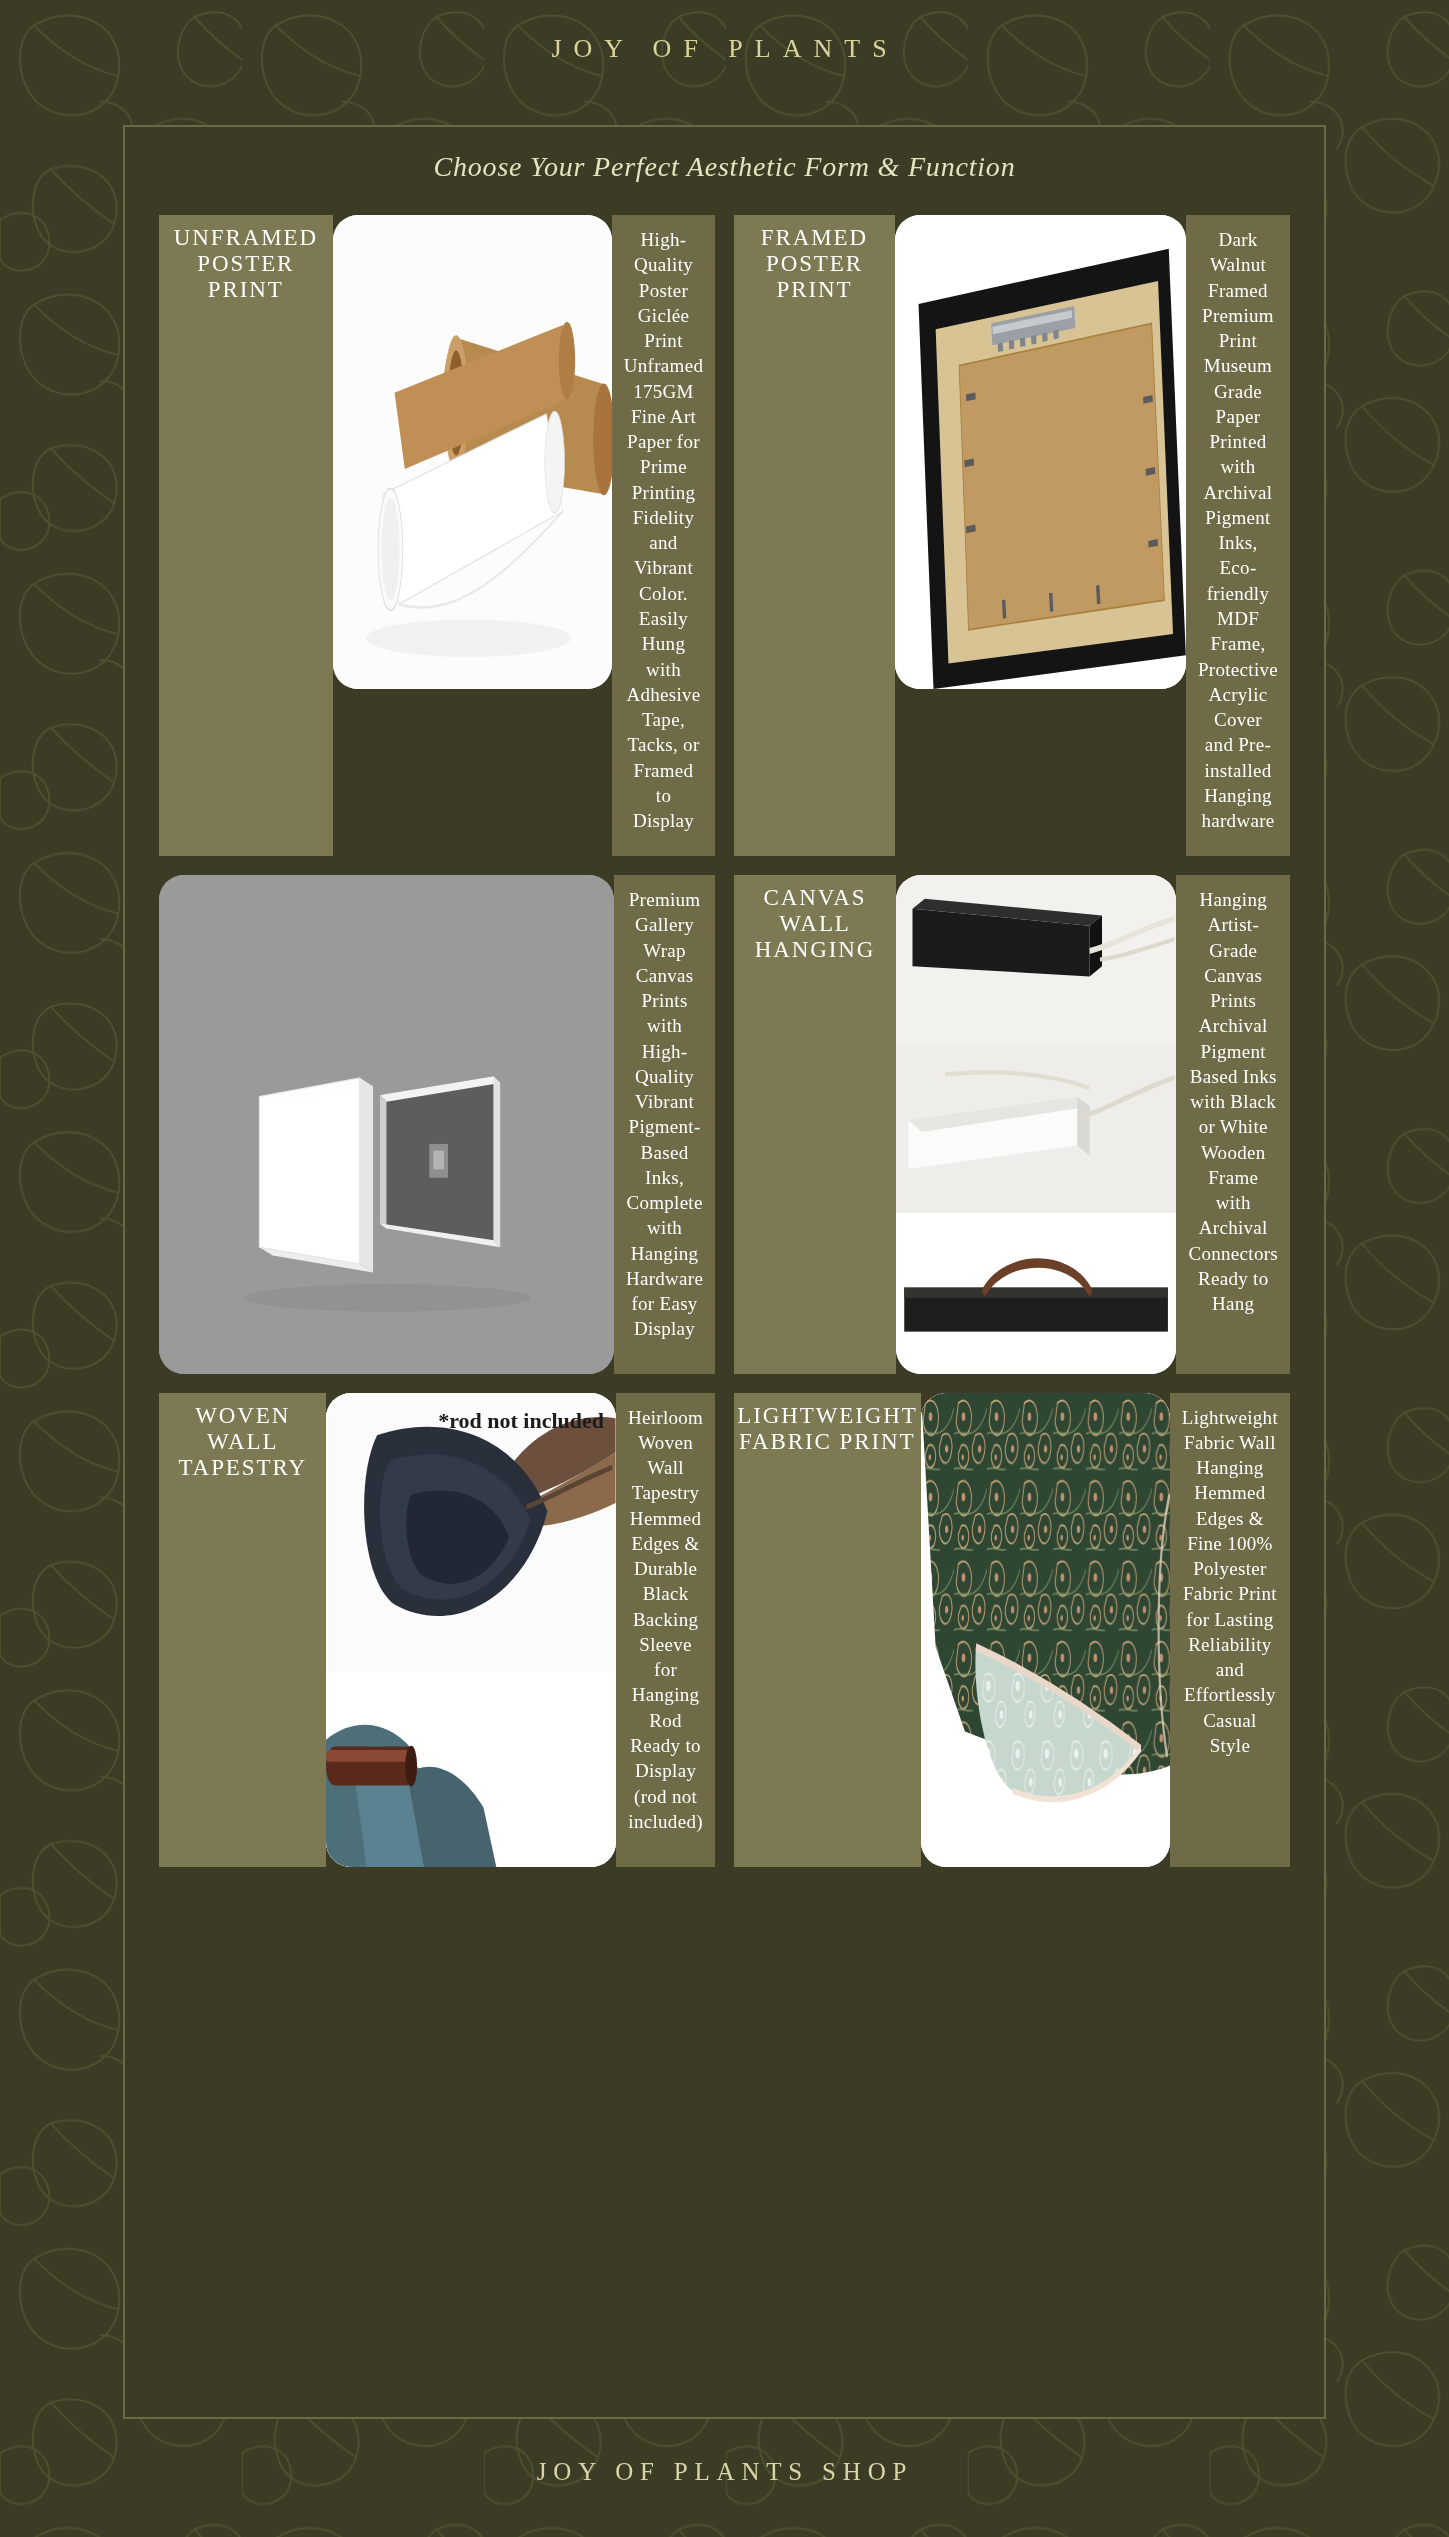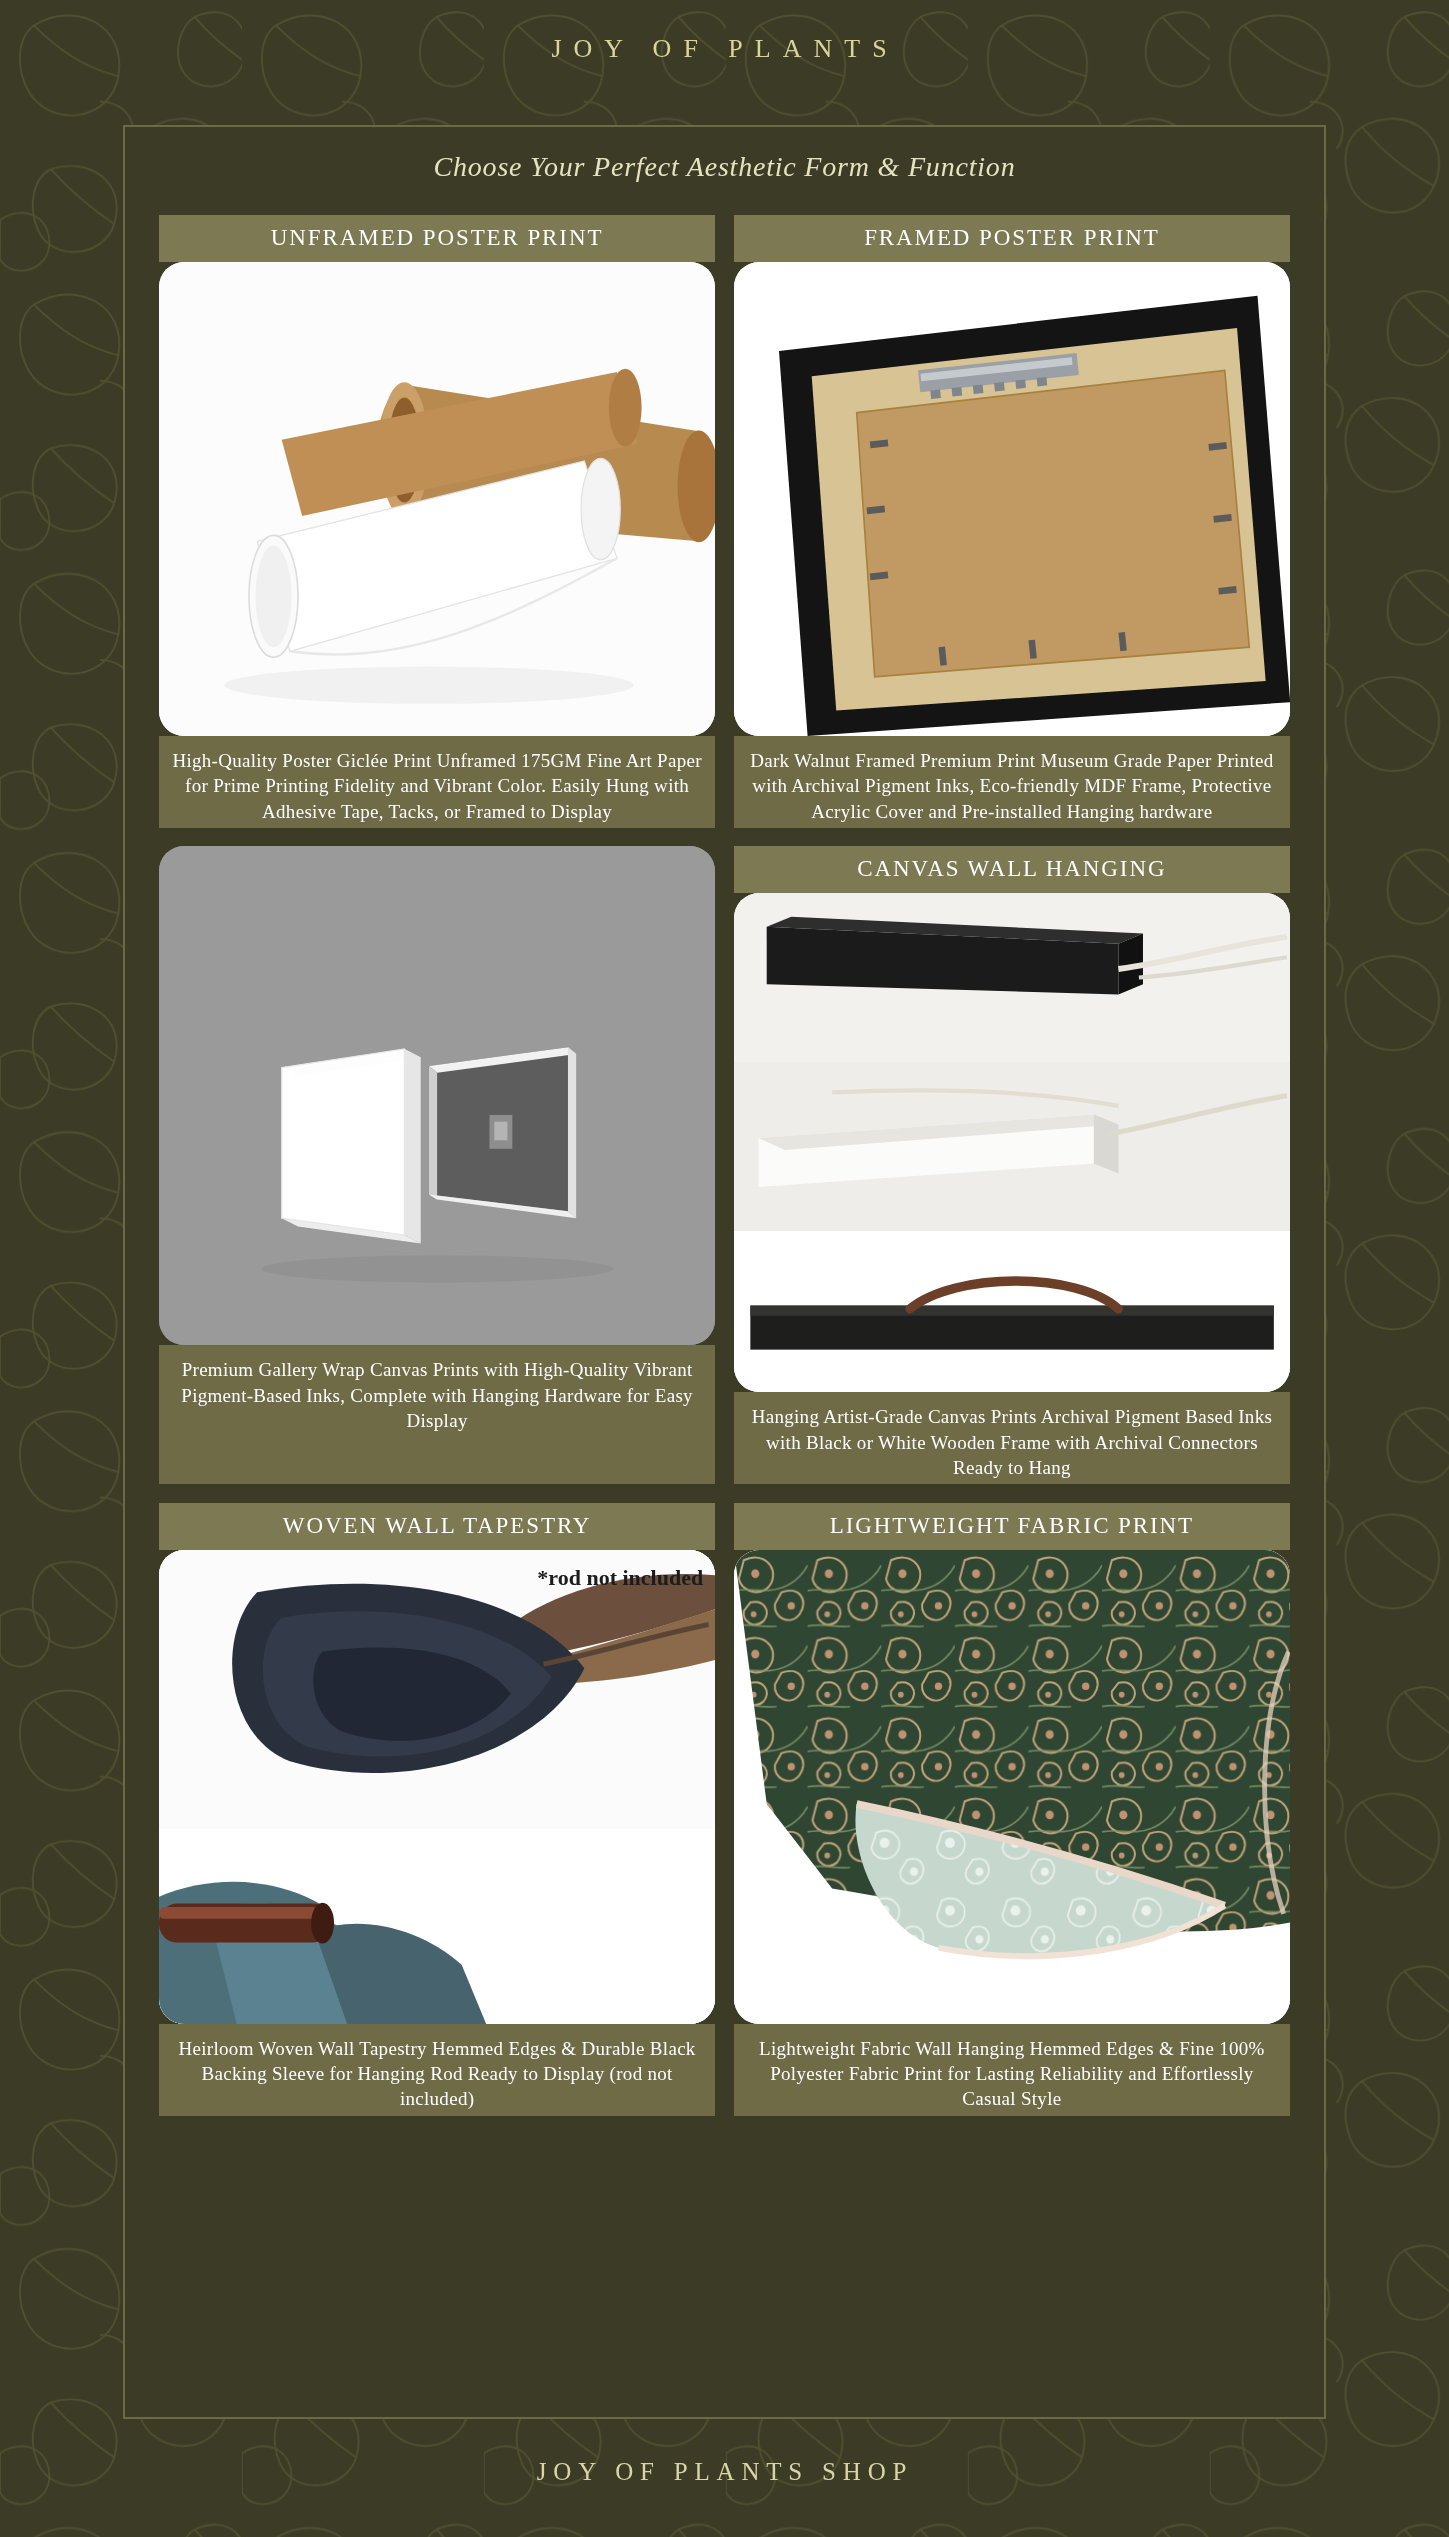--- a/index.html
+++ b/index.html
@@ -68,21 +68,21 @@
   }
 
   
   .grid {
     margin-top: 32px;
     display: grid;
     grid-template-columns: 1fr 1fr;
     gap: 18.6px 18.6px;
   }
 
-  .card { display: flex; flex-direction: column; }
+  .card { display: flex; }
 
   .card-title {
     background: #7d7953;
     color: #ffffff;
     text-align: center;
     font-size: 23px;
     letter-spacing: 1.9px;
     padding: 10px 3.4px 11px;
     font-family: "Liberation Serif", serif;
   }
@@ -93,21 +93,21 @@
     position: relative;
     border-radius: 25px;
   }
 
   .card-desc {
     background: #6f6b47;
     color: #ffffff;
     text-align: center;
     font-size: 19px;
     line-height: 1.33;
-    padding: 12px 12px 4px;
+    padding: 12px 12px 23px;
     font-family: "Liberation Serif", serif;
     letter-spacing: 0.3px;
     flex: 1;
   }
 
   
   .img-area { position: relative; width: 100%; background:#fff; }
 
   
   .poster-rolls { height: 474px; background:#fdfdfd; }

